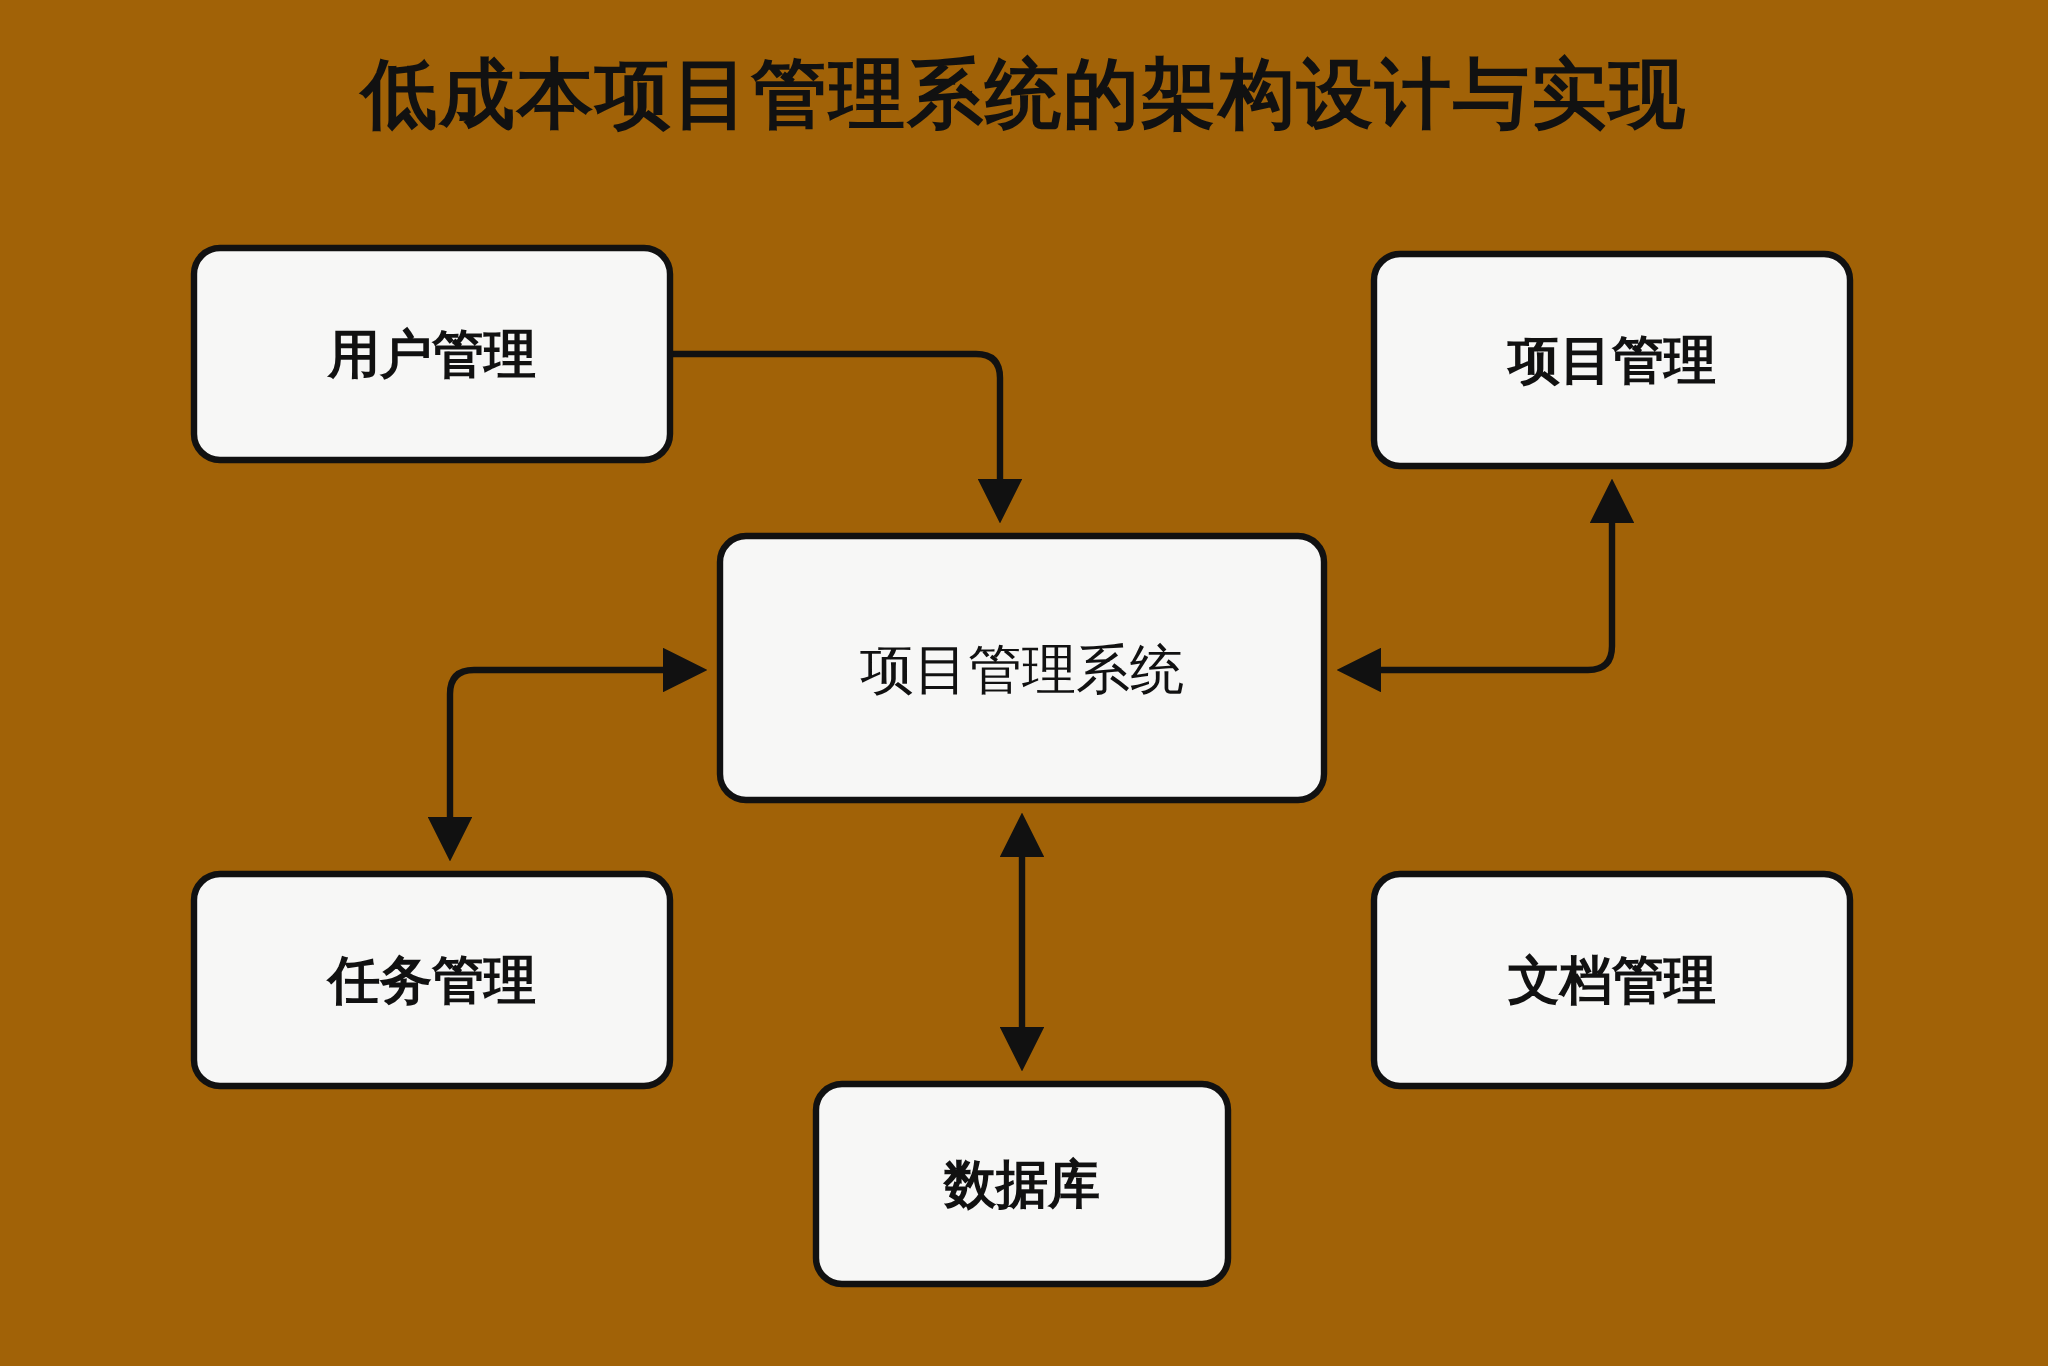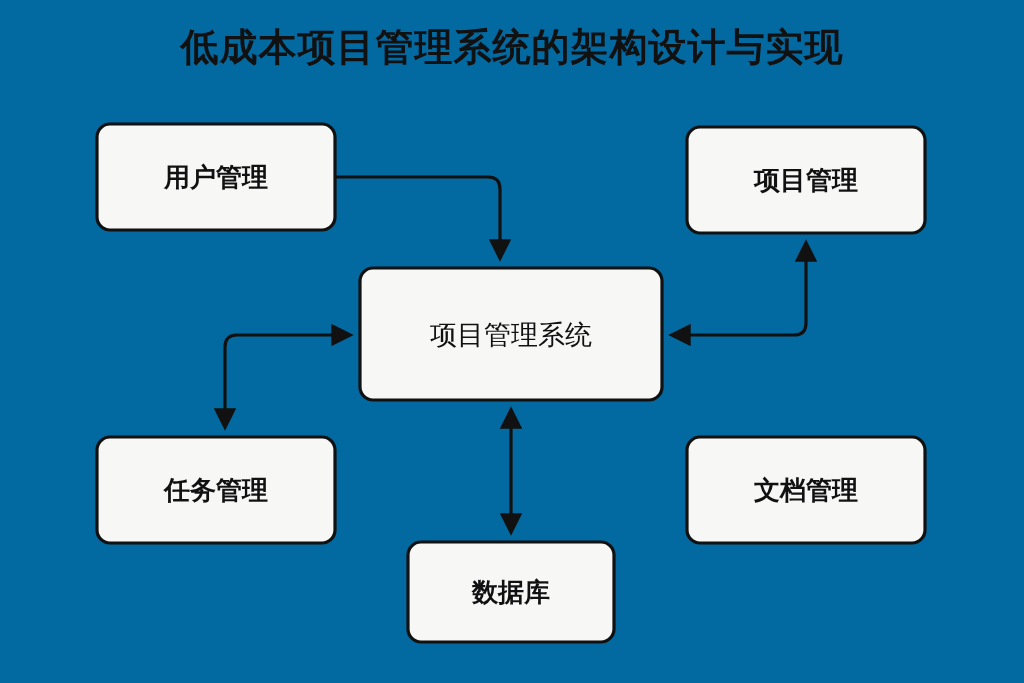--- a/index.html
+++ b/index.html
@@ -10,21 +10,21 @@
     width: 1024px;
     height: 683px;
     background: #f7f7f6;
     font-family: "Liberation Sans", "DejaVu Sans", sans-serif;
     overflow: hidden;
   }
   #diagram-root {
     position: relative;
     width: 1024px;
     height: 683px;
-    background: #0369a1;
+    background: #a16207;
   }
   .diagram-title {
     position: absolute;
     left: 0;
     top: 22px;
     width: 1024px;
     text-align: center;
     font-size: 38px;
     font-weight: bold;
     color: #111111;

